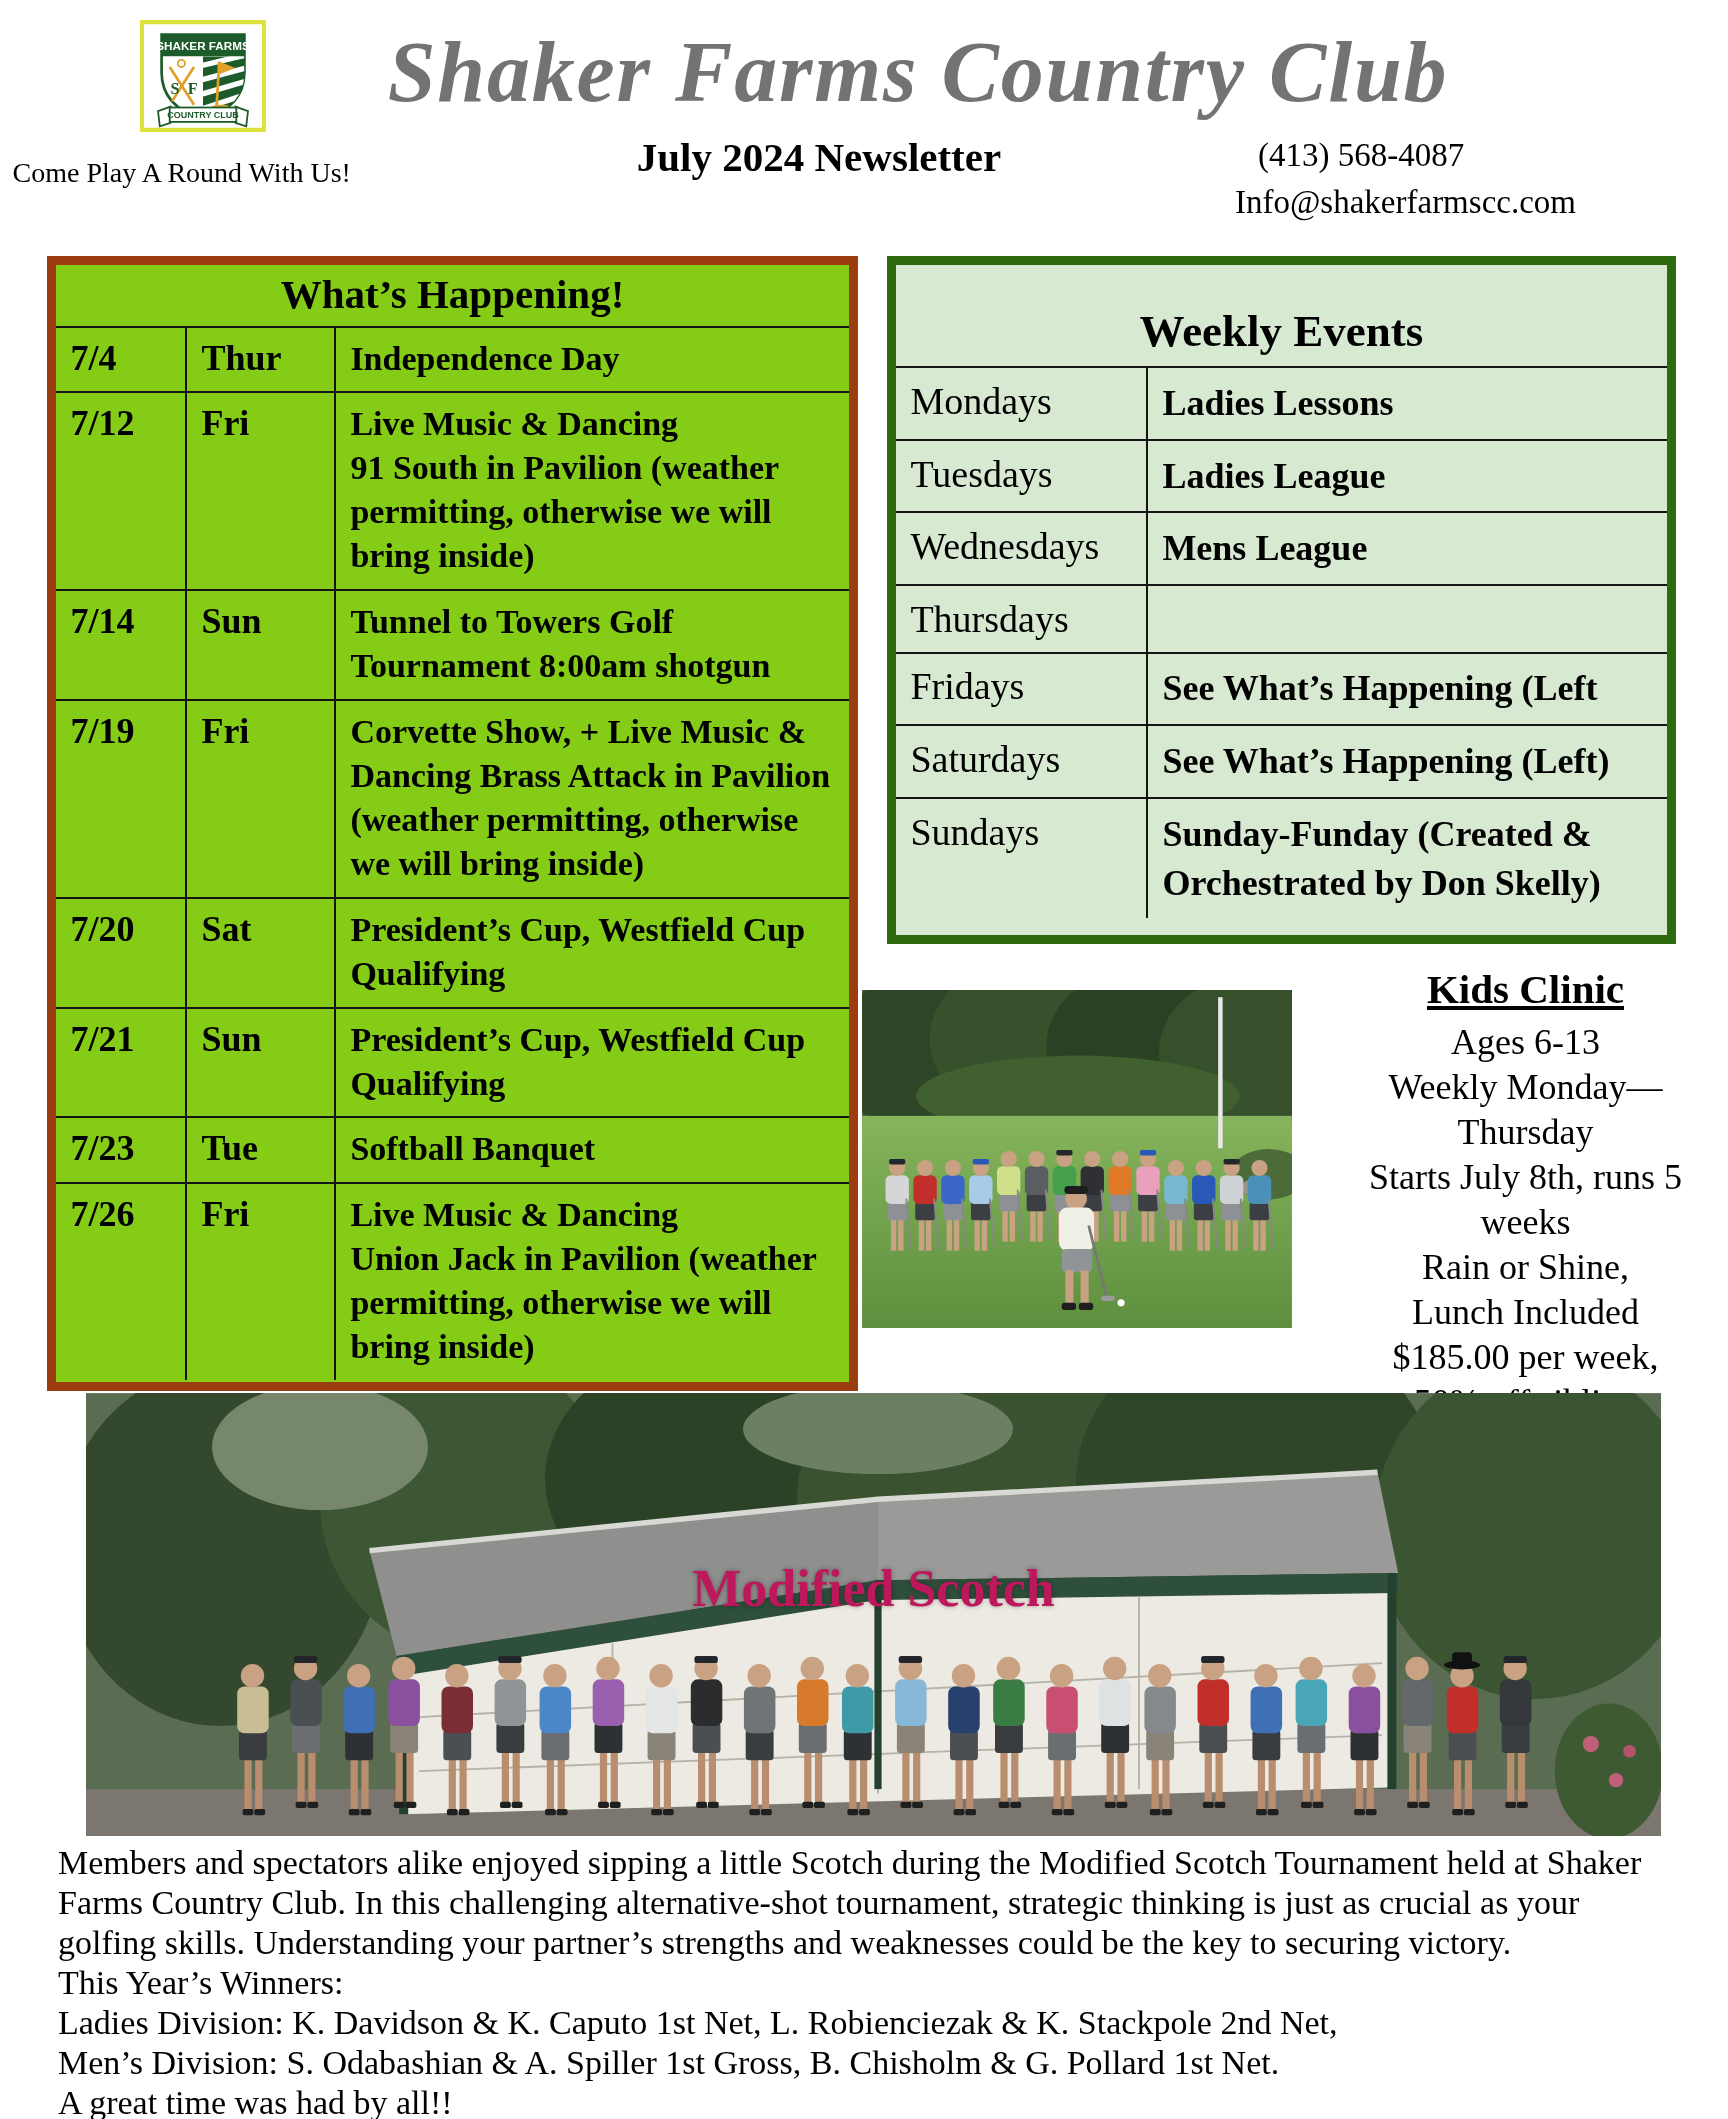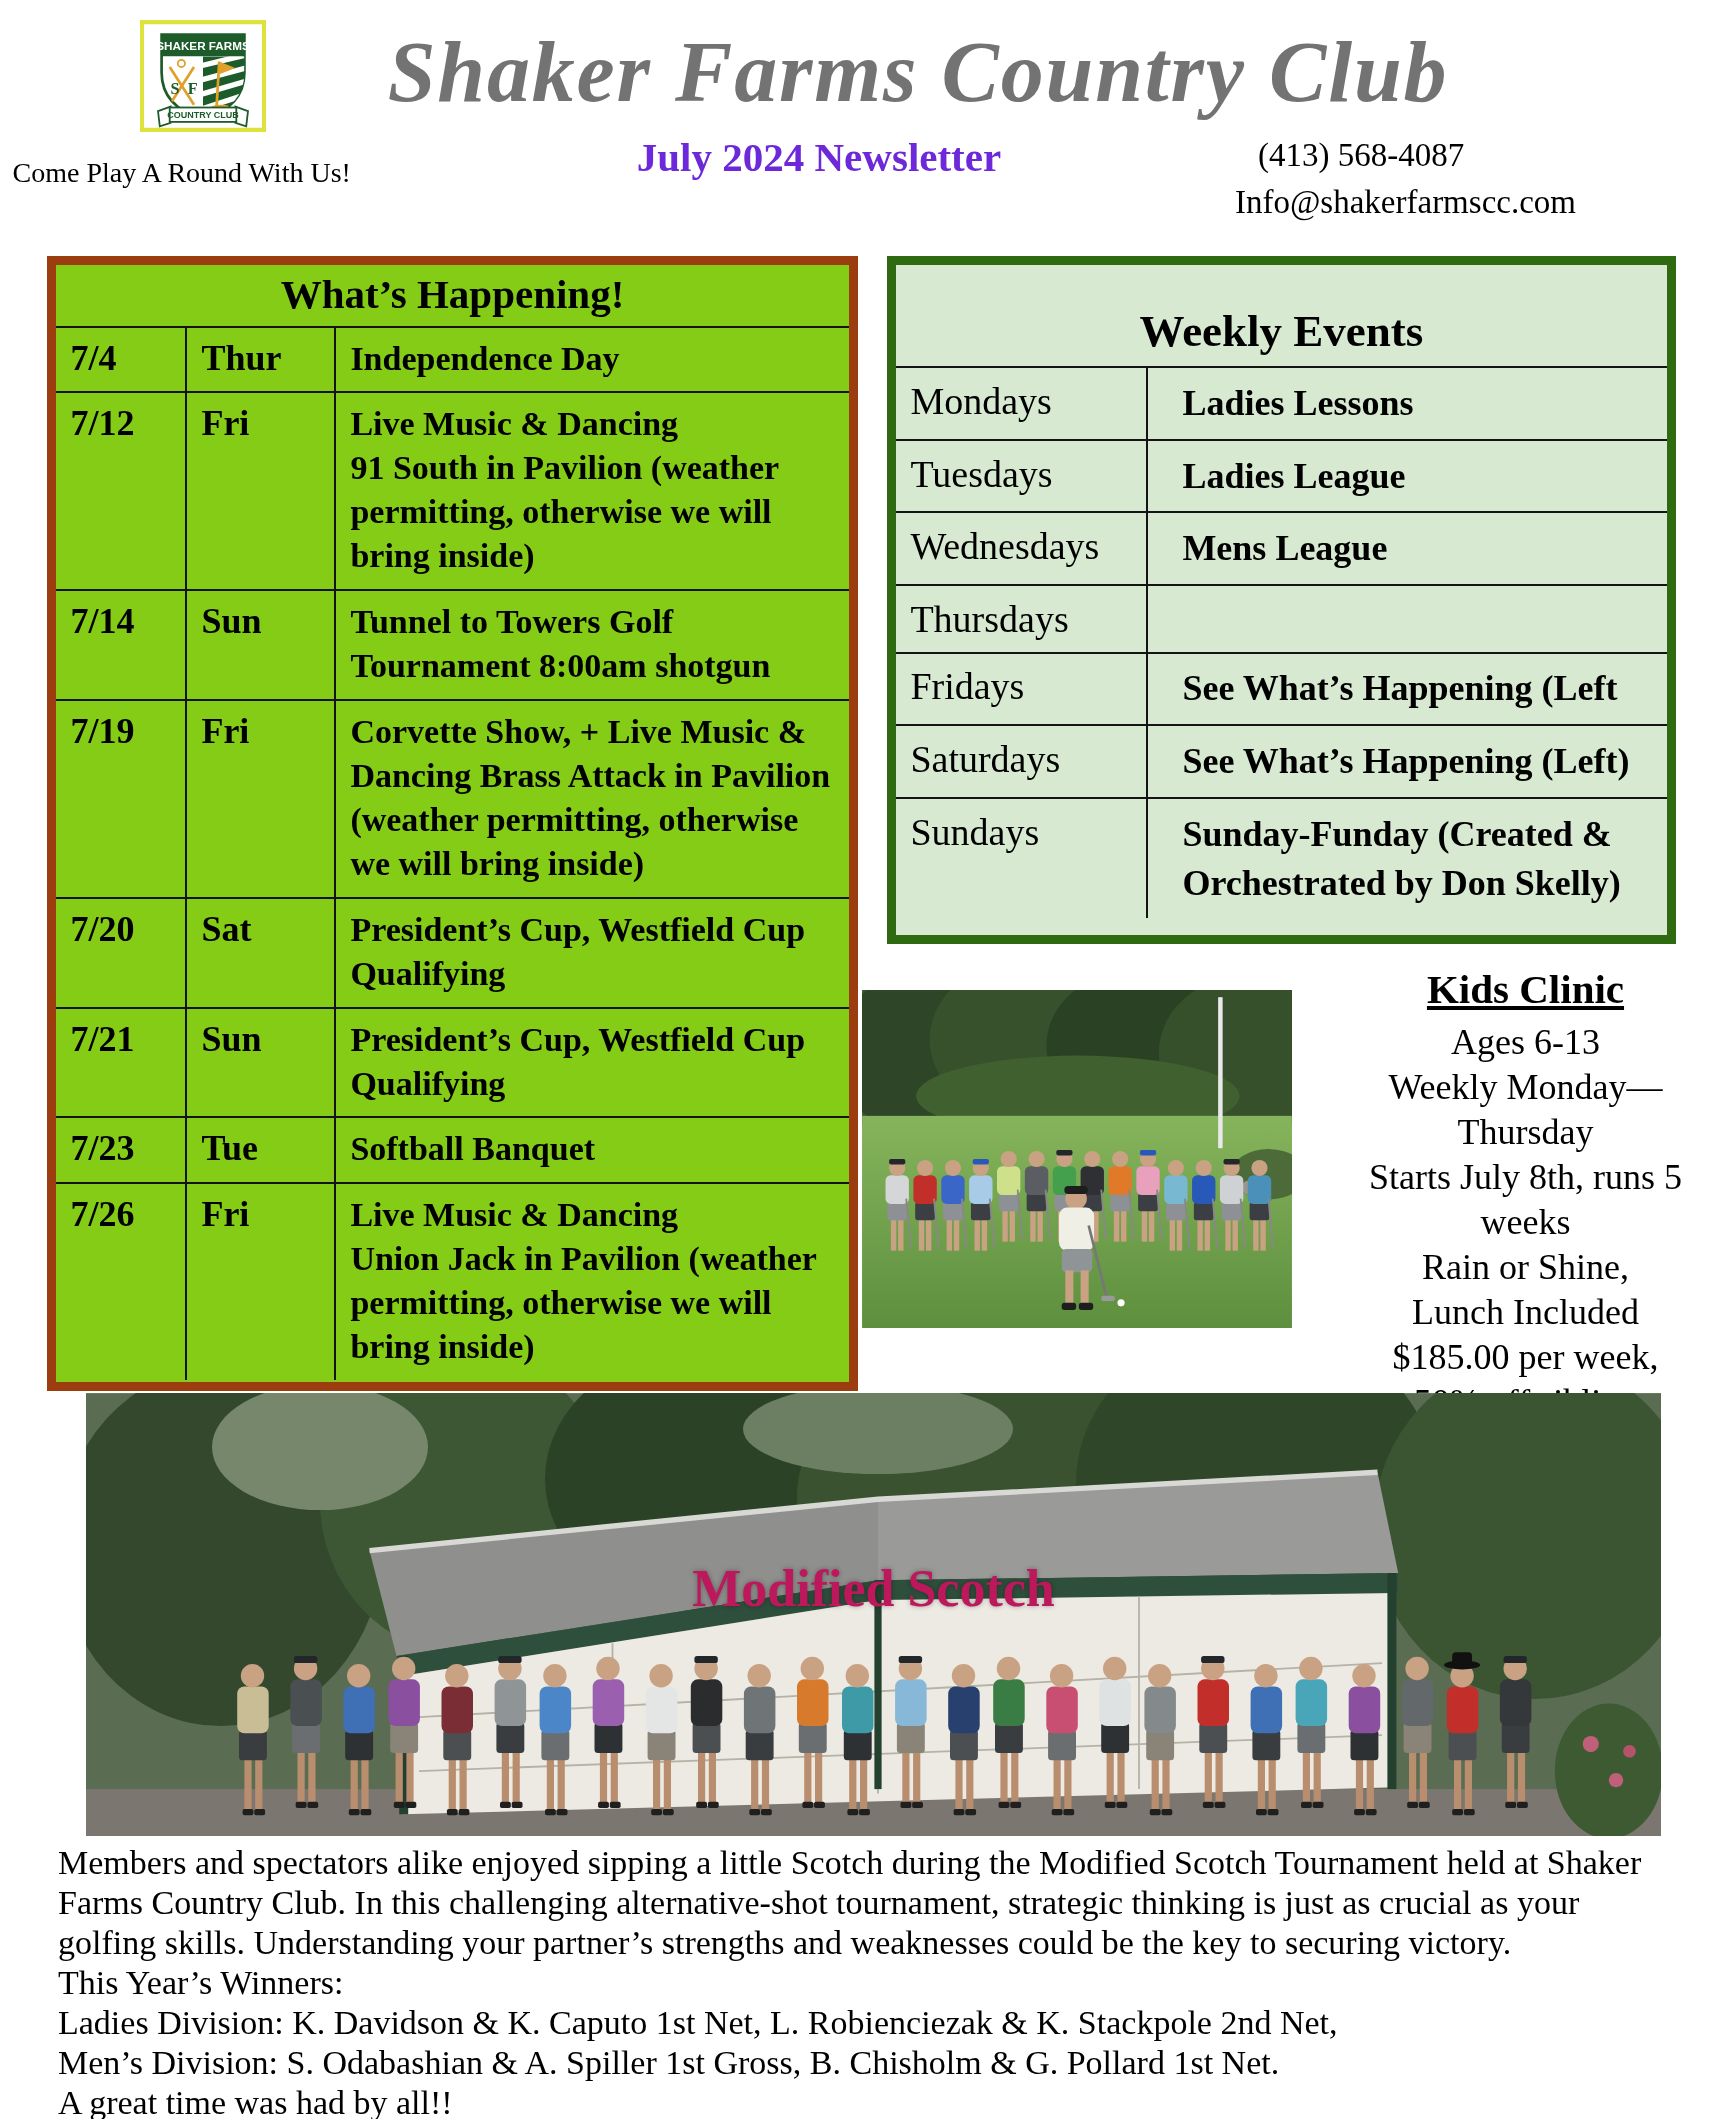--- a/index.html
+++ b/index.html
@@ -4,21 +4,21 @@
 <style>
   html,body{margin:0;padding:0;background:#fff;}
   .page{position:relative;width:1728px;height:2120px;background:#ffffff;overflow:hidden;
         font-family:"Liberation Serif","DejaVu Serif",serif;color:#000;}
   .abs{position:absolute;}
 
   
   #club-name{left:378px;top:5.4px;width:1080px;text-align:center;font-size:86px;line-height:135px;
              font-style:italic;font-weight:bold;color:#737373;letter-spacing:1.8px;white-space:nowrap;}
   #newsletter-title{left:504px;top:133px;width:630px;text-align:center;font-size:41px;
-             font-weight:bold;color:#6d28d9;}
+             font-weight:bold;color:#000000;}
   #tagline{left:12.6px;top:157px;font-size:28px;}
   #phone{left:1258px;top:137px;font-size:33px;}
   #email{left:1235px;top:184px;font-size:33px;}
   #logo-box{left:140px;top:20px;width:126px;height:112px;}
 
   
   #whats-happening{left:47px;top:256px;width:811px;height:1135px;box-sizing:border-box;
       border:9px solid #9C3D0F;background:#84cc16;overflow:hidden;}
   .wh-title{font-size:41px;font-weight:bold;text-align:center;padding:5.4px 0 7.2px;border-bottom:2.7px solid #141414;}
   .wh-row{display:grid;grid-template-columns:131px 149px 1fr;border-bottom:2.7px solid #141414;}
@@ -26,21 +26,21 @@
   .wh-date,.wh-day{border-right:2.7px solid #141414;font-weight:bold;font-size:36px;padding:9px 5.4px 10.8px 14.4px;}
   .wh-desc{font-weight:bold;font-size:34px;line-height:44px;padding:9px 12.6px 10.8px 14.4px;white-space:pre-line;}
 
   
   #weekly-events{left:887px;top:256px;width:789px;height:688px;box-sizing:border-box;
       border:9px solid #2E6B10;background:#D8E9D2;overflow:hidden;}
   .we-title{font-size:45px;font-weight:bold;text-align:center;padding:7.2px 0 9px;border-bottom:2.7px solid #141414;margin-top:33px;}
   .we-row{display:grid;grid-template-columns:252px 1fr;border-bottom:2.7px solid #141414;}
   .we-row:last-of-type{border-bottom:none;}
   .we-day{border-right:2.7px solid #141414;font-size:38px;padding:10.8px 5.4px 10.8px 14.4px;}
-  .we-event{font-weight:bold;font-size:36px;line-height:49px;padding:10.8px 12.6px 10.8px 14.4px;margin-left:20px;}
+  .we-event{font-weight:bold;font-size:36px;line-height:49px;padding:10.8px 12.6px 10.8px 14.4px;}
 
   
   #kids-photo{left:862px;top:990px;width:430px;height:338px;}
   #kids-clinic{left:1330px;top:965px;width:391px;text-align:center;}
   .kc-title{font-size:41px;font-weight:bold;text-decoration:underline;margin-bottom:7.2px;}
   .kc-line{font-size:36px;line-height:45px;}
 
   
   #scotch-photo{left:86px;top:1393px;width:1575px;height:443px;}
   #scotch-caption{left:86px;top:1559px;width:1575px;text-align:center;color:#be185d;

